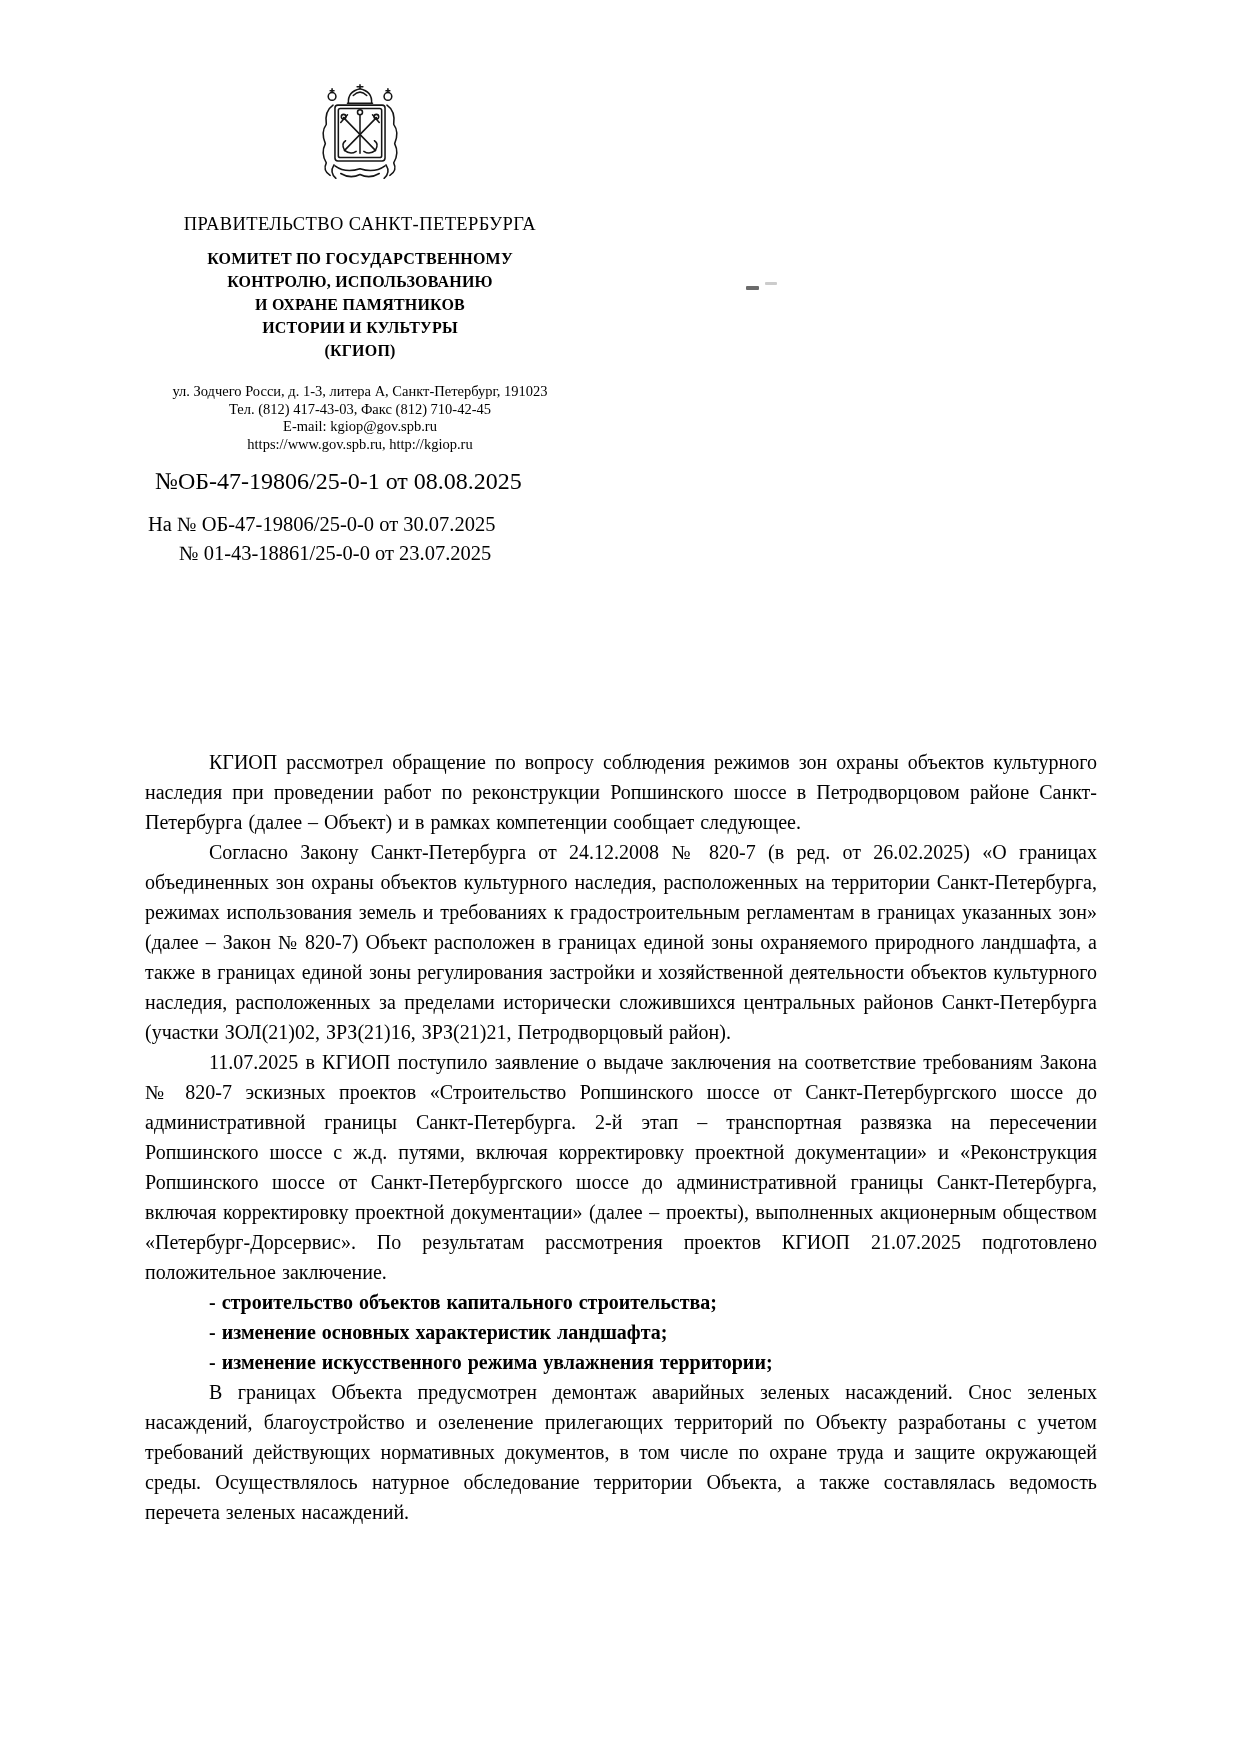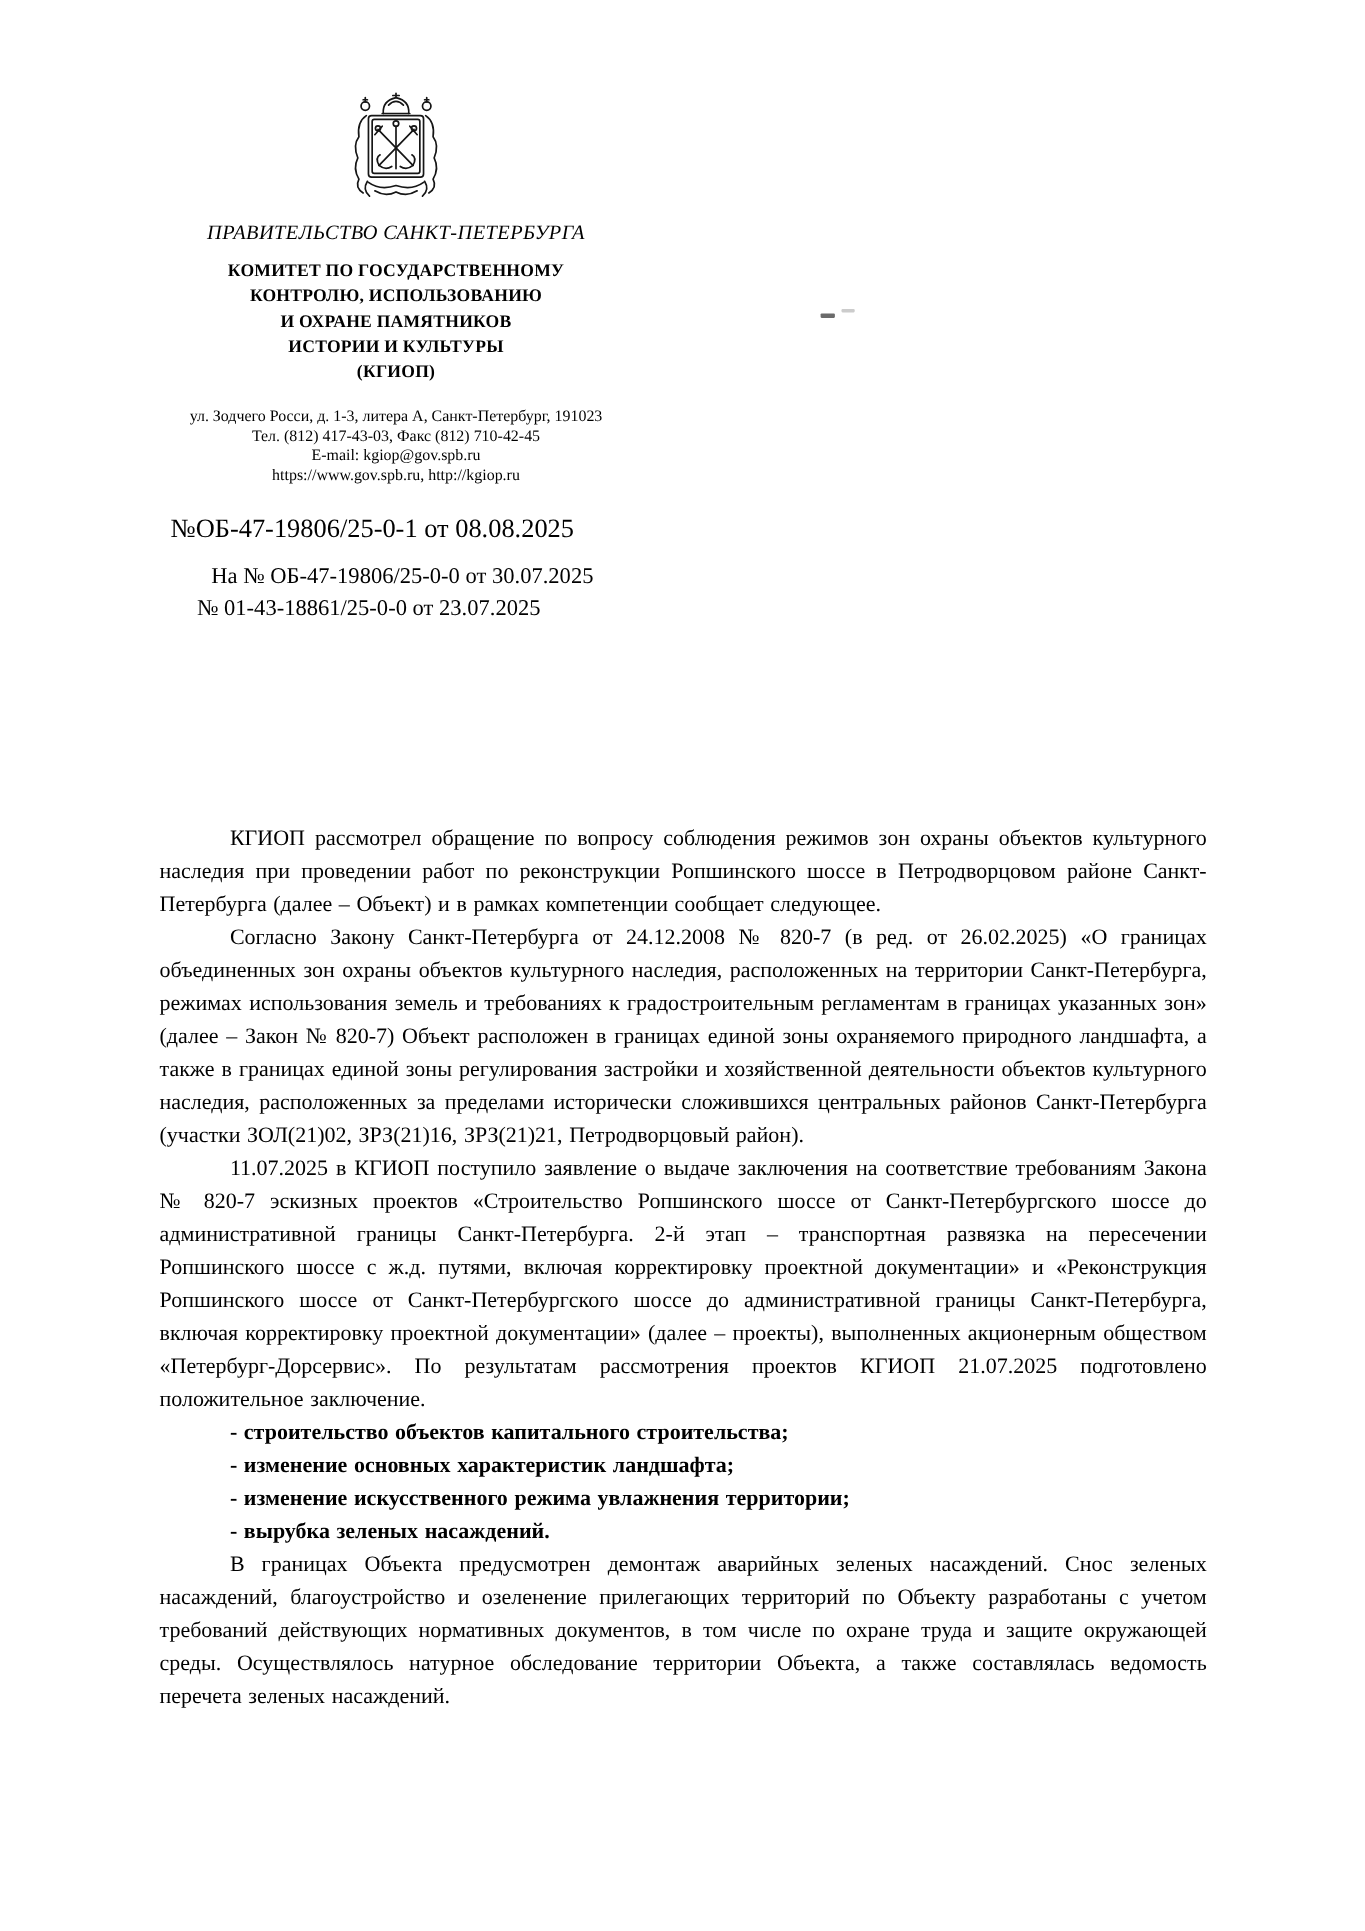--- a/index.html
+++ b/index.html
@@ -15,25 +15,24 @@
   .page { position: absolute; inset: 0; }
 
   
   .letterhead {
     position: absolute;
     left: 145px; top: 82px; width: 430px;
     text-align: center;
   }
   .emblem-wrap { display: block; height: 104px; }
   .gov-line {
-    margin-top: 16px;
+    margin-top: 28px;
     font-size: 18.5px;
     letter-spacing: 0.4px;
     white-space: nowrap;
-    font-style: italic;
   }
   .committee {
     margin-top: 12px;
     font-weight: bold;
     font-size: 16px;
     line-height: 23px;
     letter-spacing: 0.2px;
   }
   .address-block {
     margin-top: 21px;
@@ -42,21 +41,21 @@
   }
 
   
   .refs { position: absolute; left: 148px; top: 468px; }
   .ref-main {
     font-size: 24px;
     margin-left: 7px;
     margin-bottom: 15px;
     white-space: nowrap;
   }
-  .ref-reply { font-size: 20.5px; line-height: 29px; white-space: nowrap; margin-left: 44px; }
+  .ref-reply { font-size: 20.5px; line-height: 29px; white-space: nowrap; }
   .ref-reply-2 { margin-left: 31px; }
 
   
   .body-text {
     position: absolute;
     left: 145px; top: 713px; width: 952px;
     font-size: 20px;
     line-height: 30px;
     text-align: justify;
     word-spacing: 1px;
@@ -156,17 +155,16 @@
     <div class="ref-reply ref-reply-2">№ 01-43-18861/25-0-0 от 23.07.2025</div>
   </div>
 
   <div class="body-text">
     <p>КГИОП рассмотрел обращение по вопросу соблюдения режимов зон охраны объектов культурного наследия при проведении работ по реконструкции Ропшинского шоссе в&nbsp;Петродворцовом районе Санкт-Петербурга (далее – Объект) и в рамках компетенции сообщает следующее.</p>
     <p>Согласно Закону Санкт-Петербурга от 24.12.2008 № 820-7 (в ред. от 26.02.2025) «О&nbsp;границах объединенных зон охраны объектов культурного наследия, расположенных на&nbsp;территории Санкт-Петербурга, режимах использования земель и требованиях к&nbsp;градостроительным регламентам в границах указанных зон» (далее – Закон № 820-7) Объект расположен в границах единой зоны охраняемого природного ландшафта, а также в границах единой зоны регулирования застройки и хозяйственной деятельности объектов культурного наследия, расположенных за пределами исторически сложившихся центральных районов Санкт-Петербурга (участки ЗОЛ(21)02, ЗРЗ(21)16, ЗРЗ(21)21, Петродворцовый район).</p>
     <p>11.07.2025 в КГИОП поступило заявление о выдаче заключения на соответствие требованиям Закона № 820-7 эскизных проектов «Строительство Ропшинского шоссе от&nbsp;Санкт-Петербургского шоссе до административной границы Санкт-Петербурга. 2-й этап – транспортная развязка на пересечении Ропшинского шоссе с&nbsp;ж.д. путями, включая корректировку проектной документации» и&nbsp;«Реконструкция Ропшинского шоссе от&nbsp;Санкт-Петербургского шоссе до административной границы Санкт-Петербурга, включая корректировку проектной документации» (далее – проекты), выполненных акционерным обществом «Петербург-Дорсервис». По результатам рассмотрения проектов КГИОП 21.07.2025 подготовлено положительное заключение.</p>
     <div class="list-item">- строительство объектов капитального строительства;</div>
     <div class="list-item">- изменение основных характеристик ландшафта;</div>
     <div class="list-item">- изменение искусственного режима увлажнения территории;</div>
-    <div class="list-item">- вырубка зеленых насаждений.</div>
     <p>В границах Объекта предусмотрен демонтаж аварийных зеленых насаждений. Снос зеленых насаждений, благоустройство и озеленение прилегающих территорий по Объекту разработаны с учетом требований действующих нормативных документов, в том числе по&nbsp;охране труда и&nbsp;защите окружающей среды. Осуществлялось натурное обследование территории Объекта, а также составлялась ведомость перечета зеленых насаждений.</p>
   </div>
 
 </div>
 
 </body></html>

